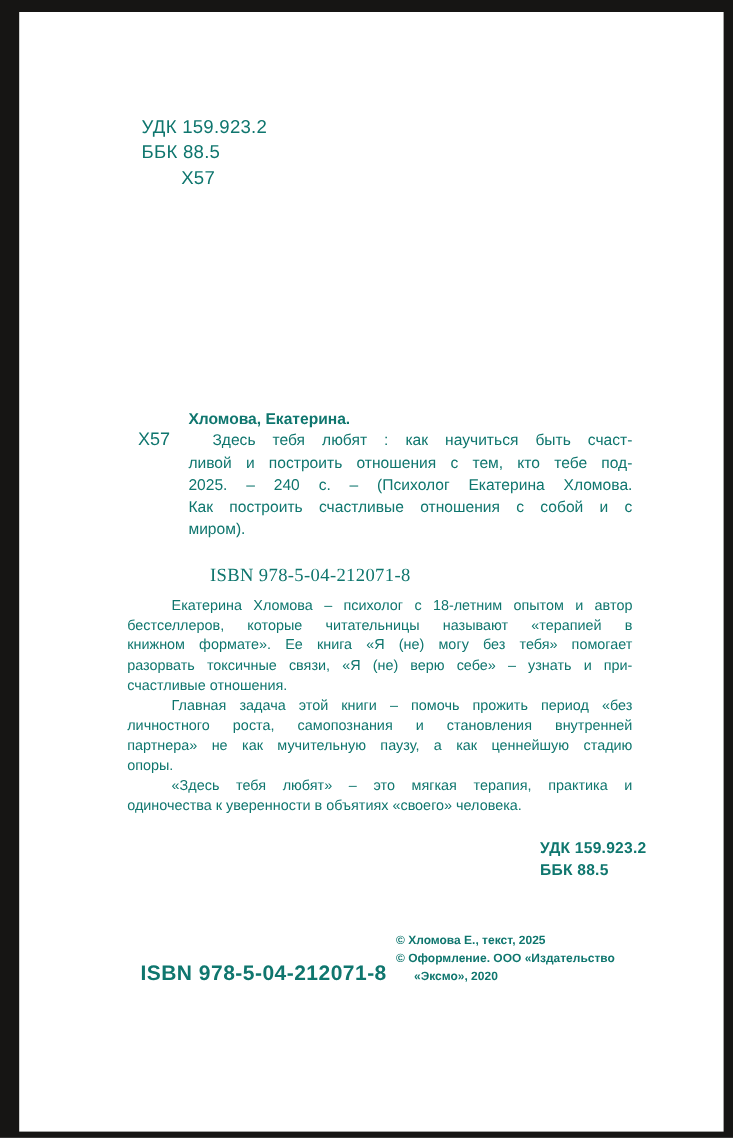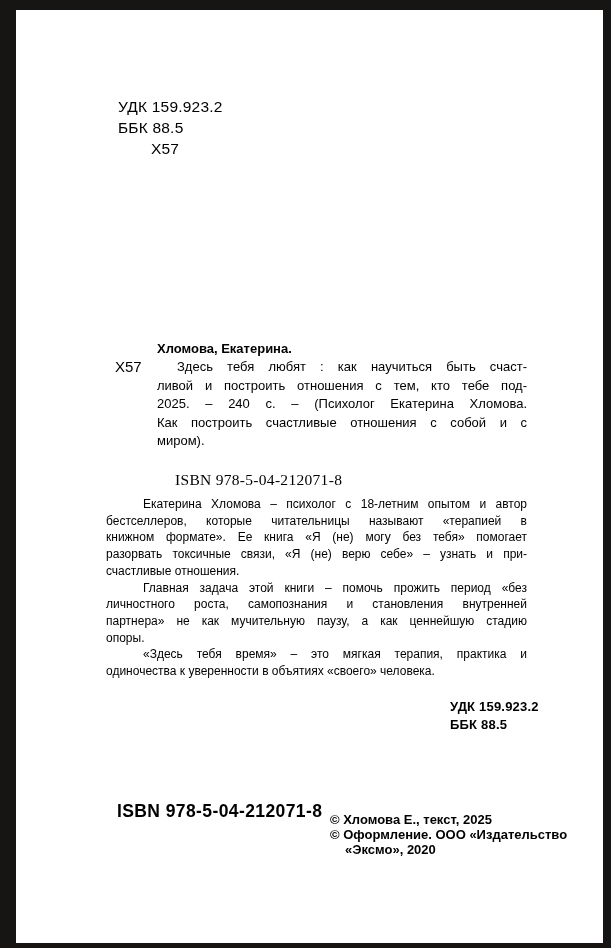--- a/index.html
+++ b/index.html
@@ -11,21 +11,21 @@
     font-family: "Liberation Sans", sans-serif;
     overflow: hidden;
   }
   .page {
     position: absolute;
     left: 16px;
     top: 10px;
     width: 587px;
     height: 933px;
     background: #ffffff;
-    color: #000000;
+    color: #0f766e;
   }
   .abs { position: absolute; }
 
   
   .header-block {
     left: 102px; top: 86px;
     font-size: 15.5px;
     line-height: 21px;
     font-weight: 500;
     letter-spacing: 0.2px;
@@ -76,24 +76,23 @@
 
   
   .isbn-bottom {
     left: 101px; top: 791px;
     font-size: 17.5px;
     font-weight: bold;
     letter-spacing: 0.4px;
   }
   .copyright {
     left: 314px; top: 767px;
-    font-size: 13px;
+    font-size: 10px;
     line-height: 15.2px;
     font-weight: bold;
-    margin-top: 35px;
   }
   .copyright .cline:nth-child(3) { padding-left: 15px; }
 </style>
 </head>
 <body>
 
 <div class="page">
 
   <div class="abs header-block">
     <div>УДК 159.923.2</div>
@@ -124,21 +123,21 @@
         <div class="jline">разорвать токсичные связи, «Я (не) верю себе» – узнать и при-</div>
         <div class="jline last">счастливые отношения.</div>
       </div>
     <div class="para">
         <div class="jline">Главная задача этой книги – помочь прожить период «без</div>
         <div class="jline">личностного роста, самопознания и становления внутренней</div>
         <div class="jline">партнера» не как мучительную паузу, а как ценнейшую стадию</div>
         <div class="jline last">опоры.</div>
       </div>
     <div class="para">
-        <div class="jline">«Здесь тебя время» – это мягкая терапия, практика и</div>
+        <div class="jline">«Здесь тебя любят» – это мягкая терапия, практика и</div>
         <div class="jline last">одиночества к уверенности в объятиях «своего» человека.</div>
       </div>
   </div>
 
   <div class="abs udk-footer">
     <div>УДК 159.923.2</div>
     <div>ББК 88.5</div>
   </div>
 
   <div class="abs isbn-bottom">ISBN 978-5-04-212071-8</div>

